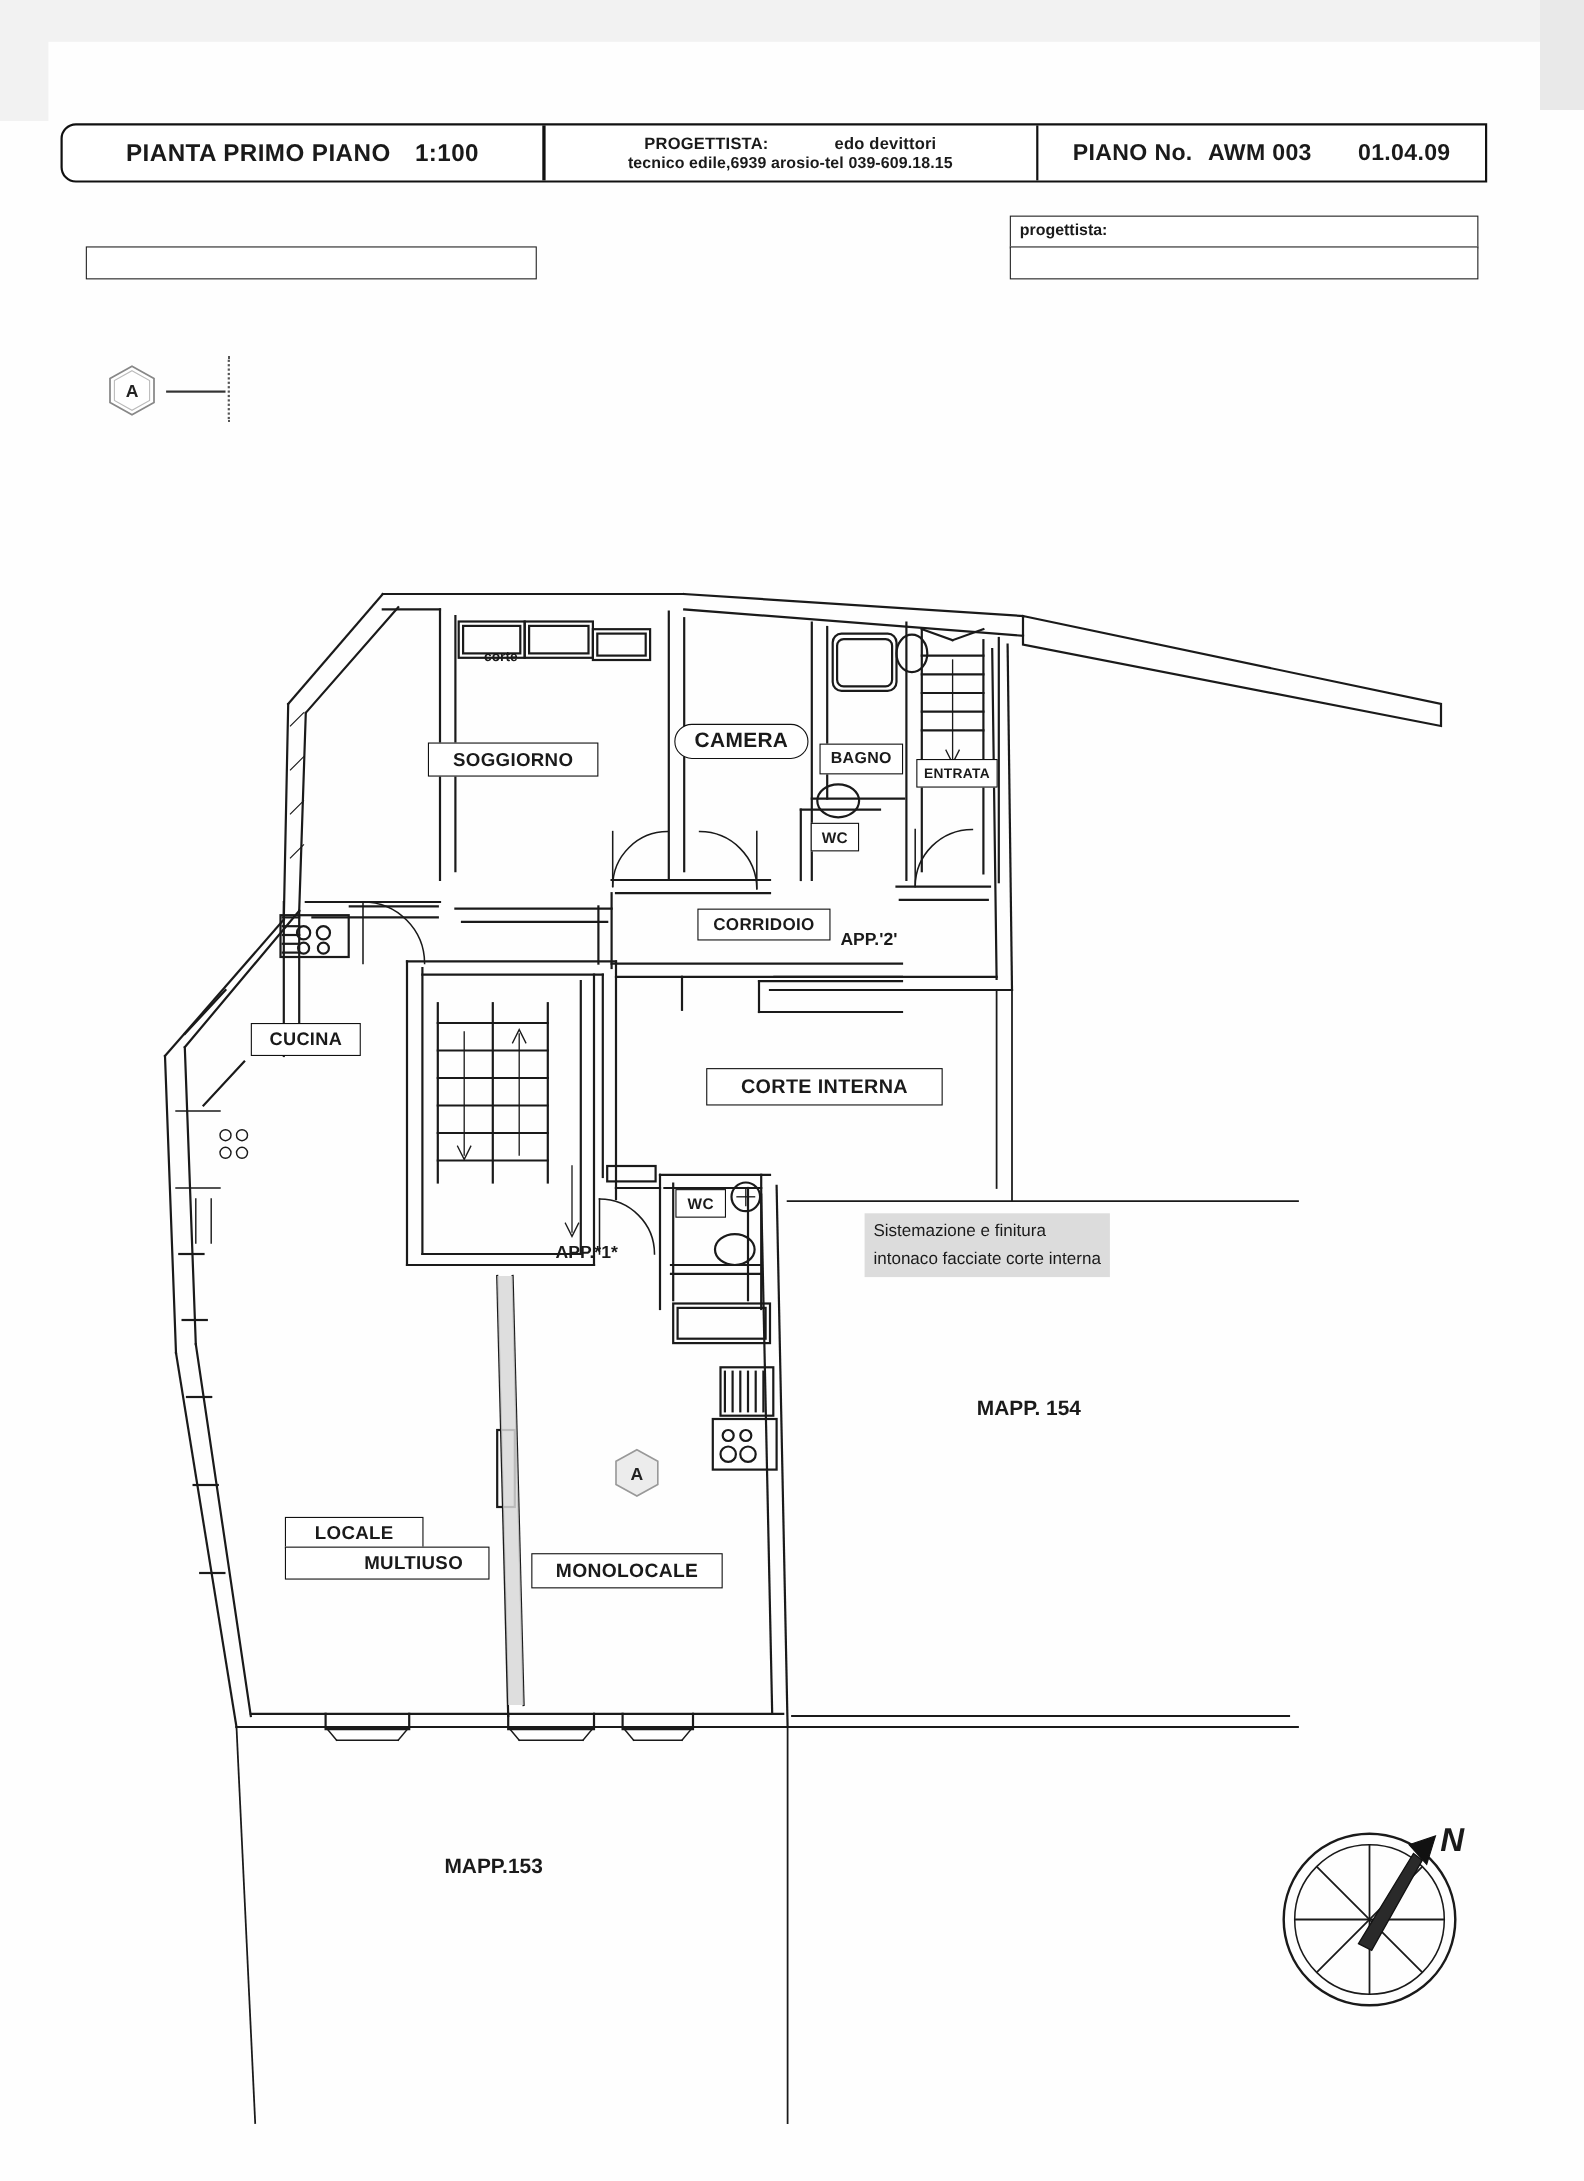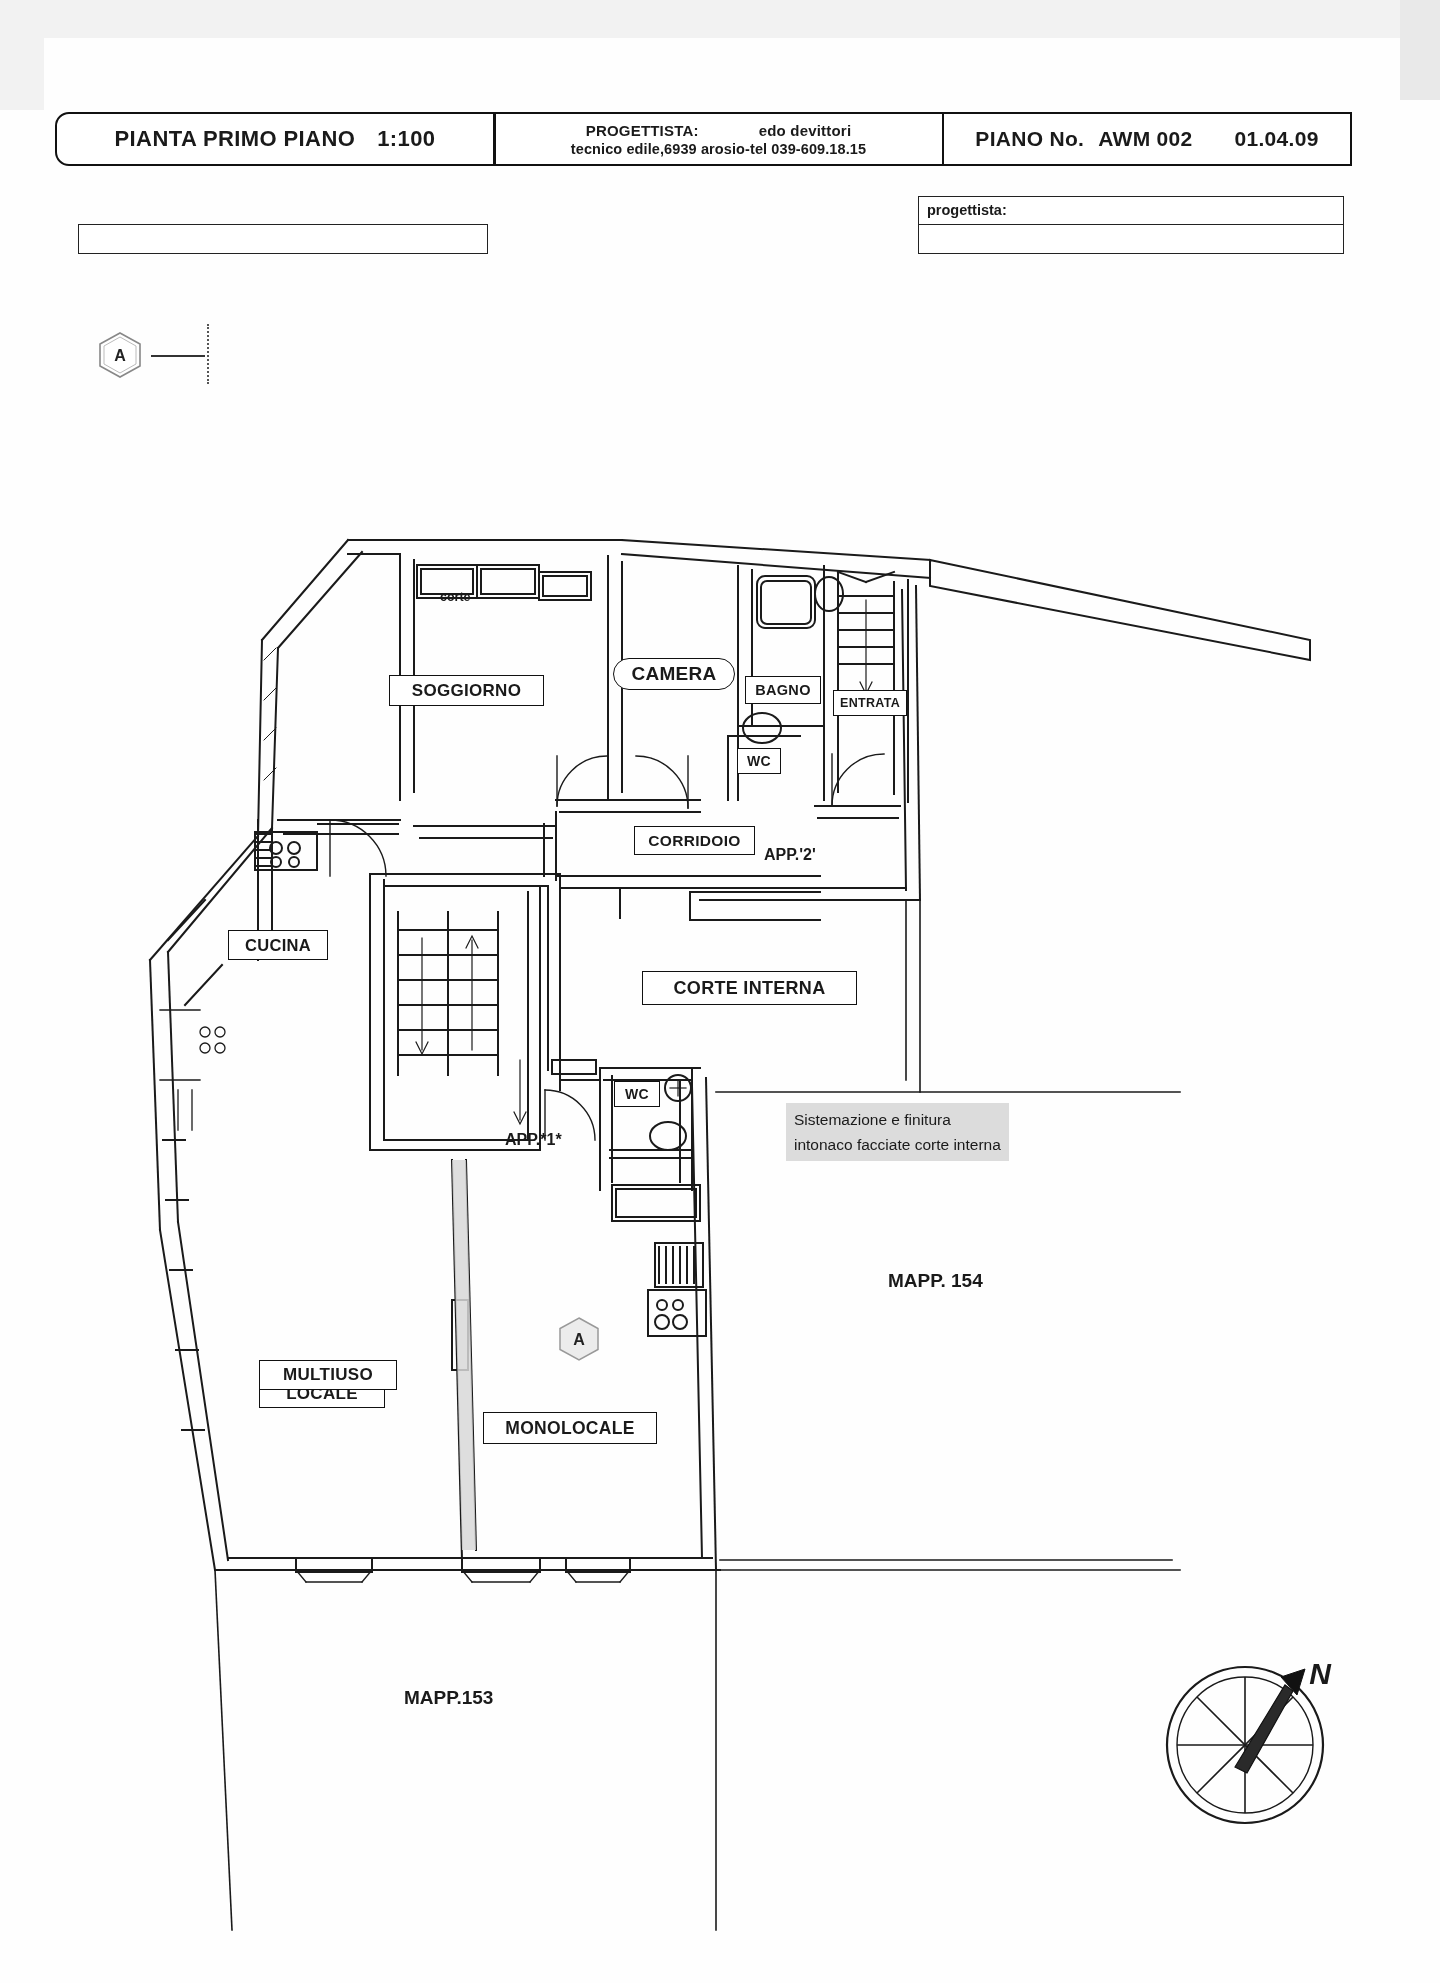--- a/index.html
+++ b/index.html
@@ -65,21 +65,21 @@
   #lb-soggiorno{left:389px;top:675px;width:153px;height:29px;font-size:17px;}
   #lb-camera  {left:613px;top:658px;width:120px;height:30px;font-size:19px;border-radius:16px;}
   #lb-bagno   {left:745px;top:676px;width:74px;height:26px;font-size:14.5px;}
   #lb-wc      {left:737px;top:748px;width:42px;height:24px;font-size:14px;}
   #lb-entrata {left:833px;top:690px;width:72px;height:24px;font-size:12.5px;}
   #lb-corridoio{left:634px;top:826px;width:119px;height:27px;font-size:15.5px;}
   #lb-cucina  {left:228px;top:930px;width:98px;height:28px;font-size:16.5px;}
   #lb-corte   {left:642px;top:971px;width:213px;height:32px;font-size:18px;}
   #lb-wc2     {left:614px;top:1081px;width:44px;height:24px;font-size:14px;}
   #lb-locale  {left:259px;top:1379px;width:124px;height:27px;font-size:17px;}
-  #lb-multi   {left:259px;top:1360px;width:136px;height:28px;font-size:17px;}
+  #lb-multi   {left:259px;top:1406px;width:136px;height:28px;font-size:17px;padding-left:48px;}
   #lb-mono    {left:483px;top:1412px;width:172px;height:30px;font-size:17.5px;}
 
   #tx-camino{left:440px;top:590px;font-size:12.5px;}
   #tx-app2  {left:764px;top:846px;font-size:16px;}
   #tx-app1  {left:505px;top:1131px;font-size:16px;}
   #tx-mapp154{left:888px;top:1270px;font-size:19px;}
   #tx-mapp153{left:404px;top:1687px;font-size:19px;}
 
   #hl-facciate{left:786px;top:1103px;padding:4px 8px;font-size:15.5px;line-height:25px;}
   #hl-facciate div{white-space:nowrap;}
@@ -110,21 +110,21 @@
     <div class="tb-div"></div>
     <div class="tb-cell" id="tb-mid">
       <div class="tb-mid-row1">
         <span>PROGETTISTA:</span><span class="nm">edo devittori</span>
       </div>
       <div class="tb-mid-row2">tecnico edile,6939 arosio-tel 039-609.18.15</div>
     </div>
     <div class="tb-div"></div>
     <div class="tb-cell" id="tb-right">
       <div class="t">
-        <span>PIANO No.</span><span class="no">AWM  002</span><span class="dt">01.04.09</span>
+        <span>PIANO No.</span><span class="no">AWM  003</span><span class="dt">01.04.09</span>
       </div>
     </div>
   </div>
 
   <div class="subbox" id="sub-owner2"></div>
 
   <div class="subbox" id="sub-prog">
     <div class="lbl">progettista:</div>
   </div>
   <div class="subbox" id="sub-prog2"></div>

